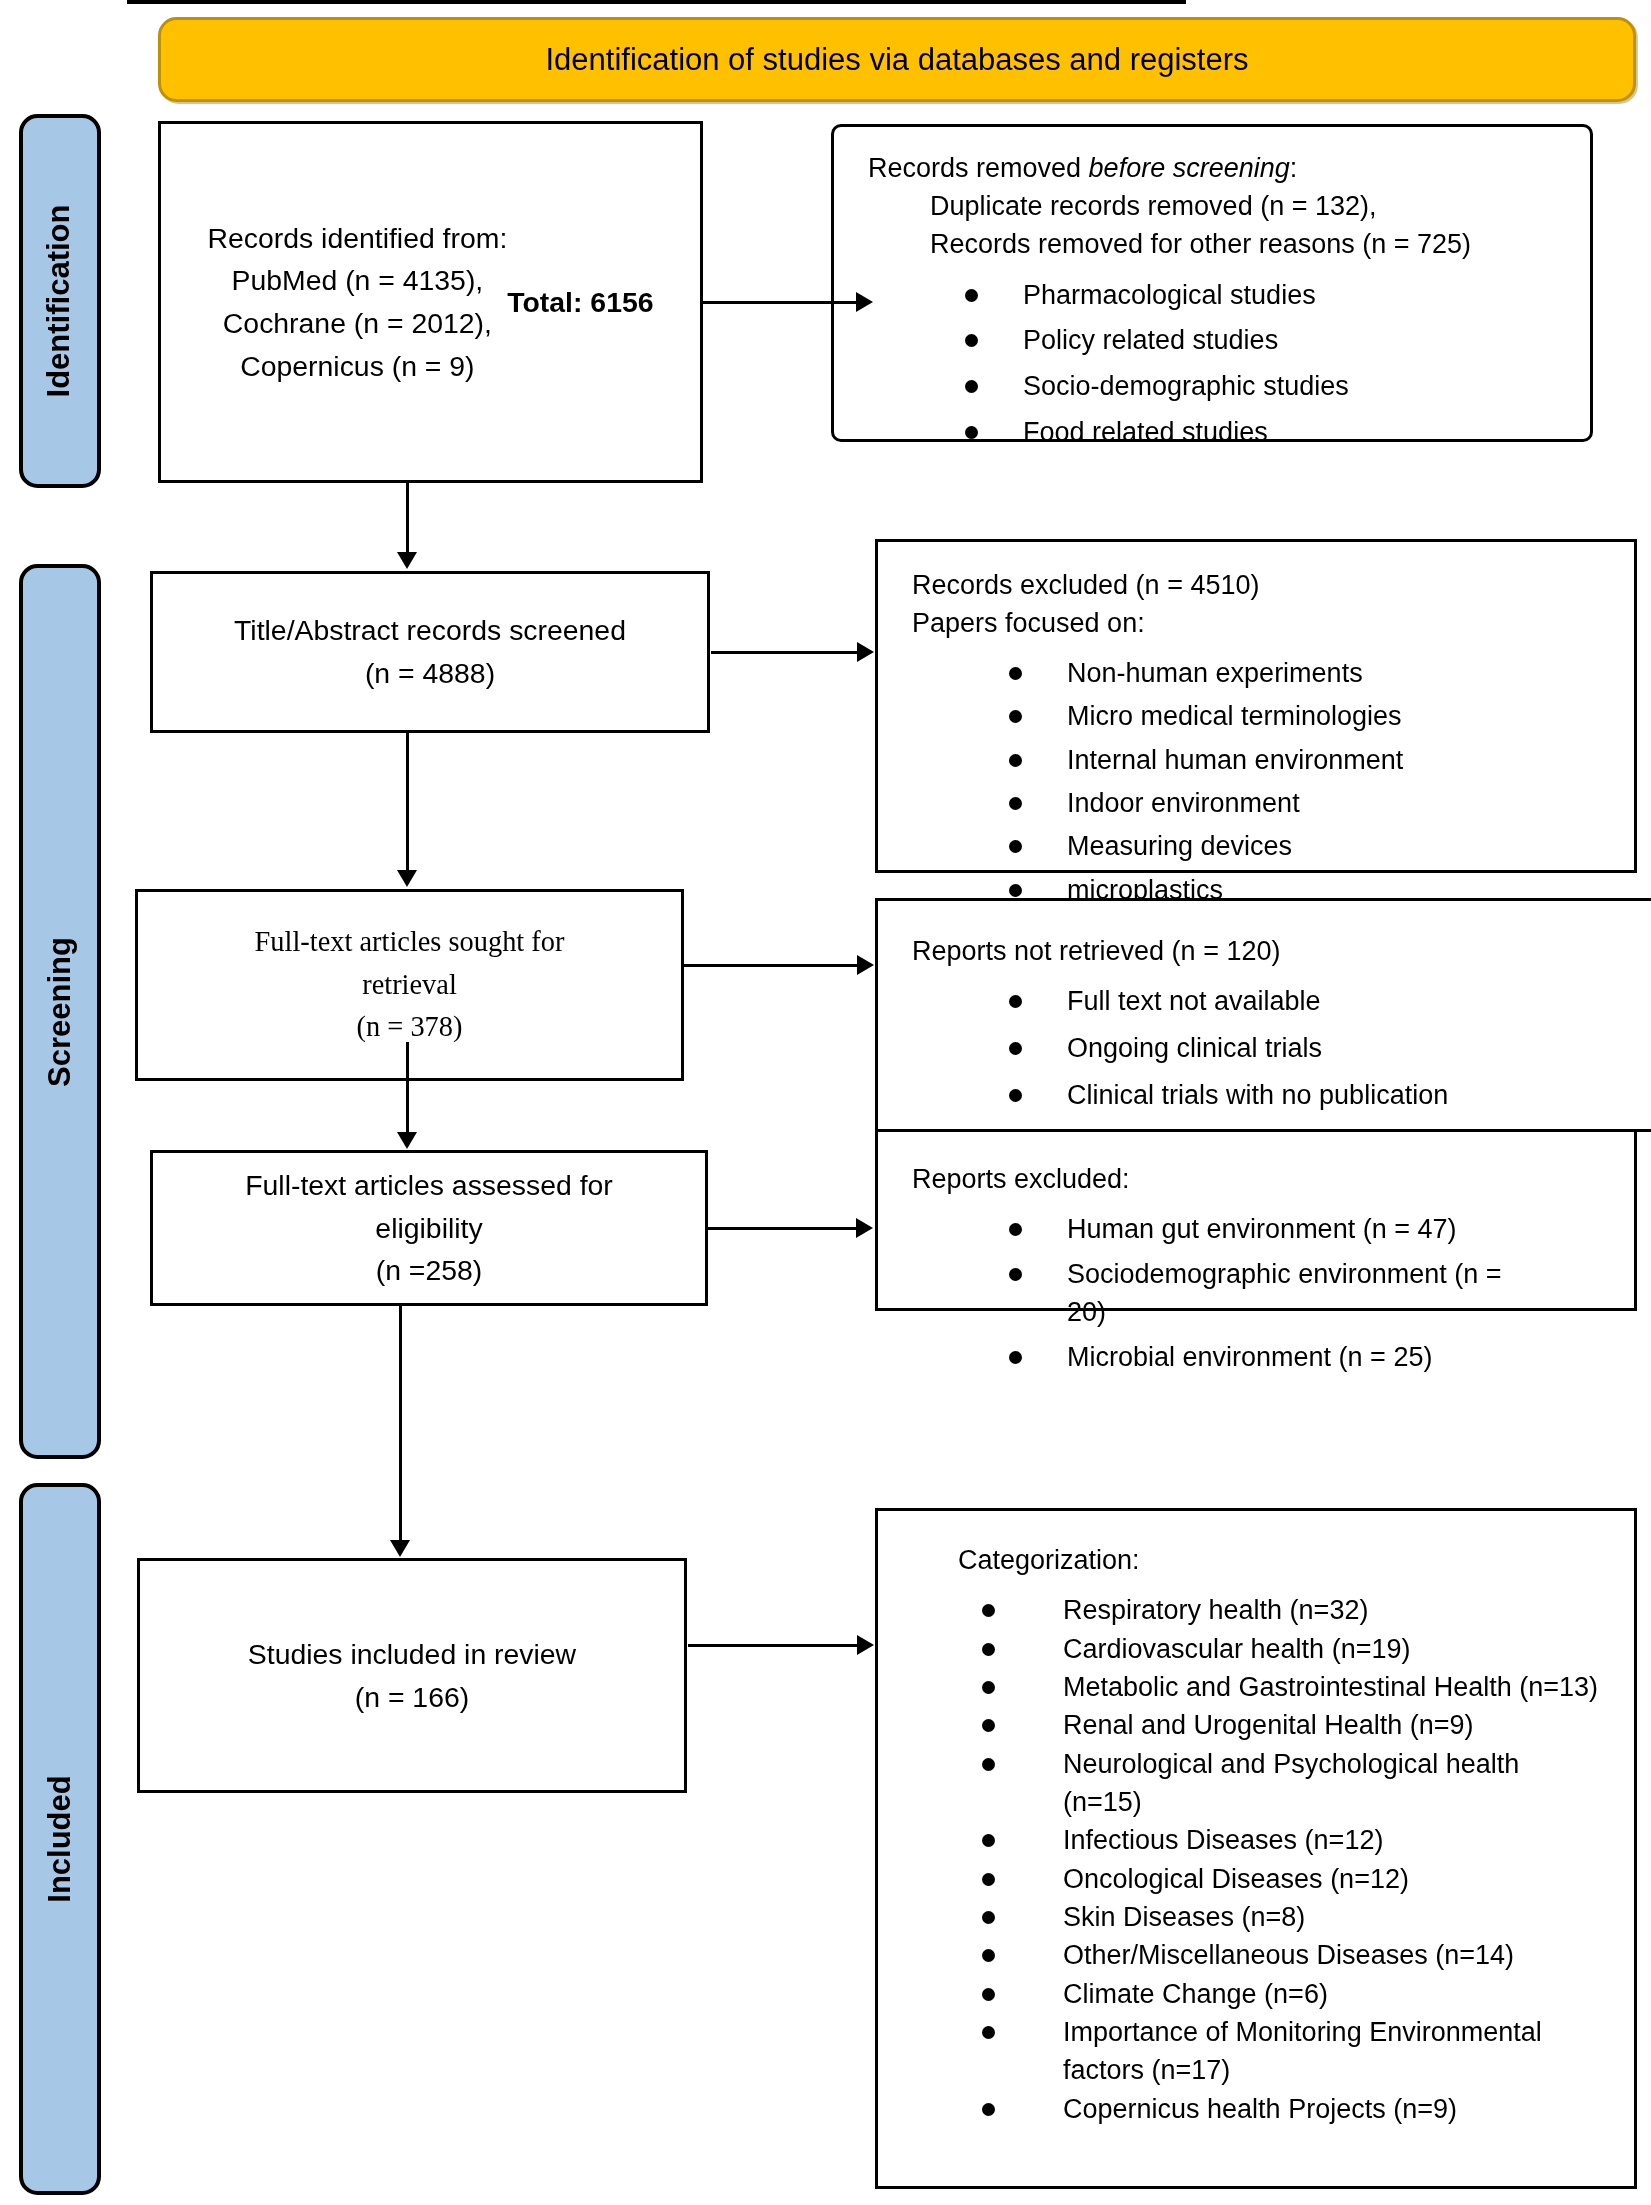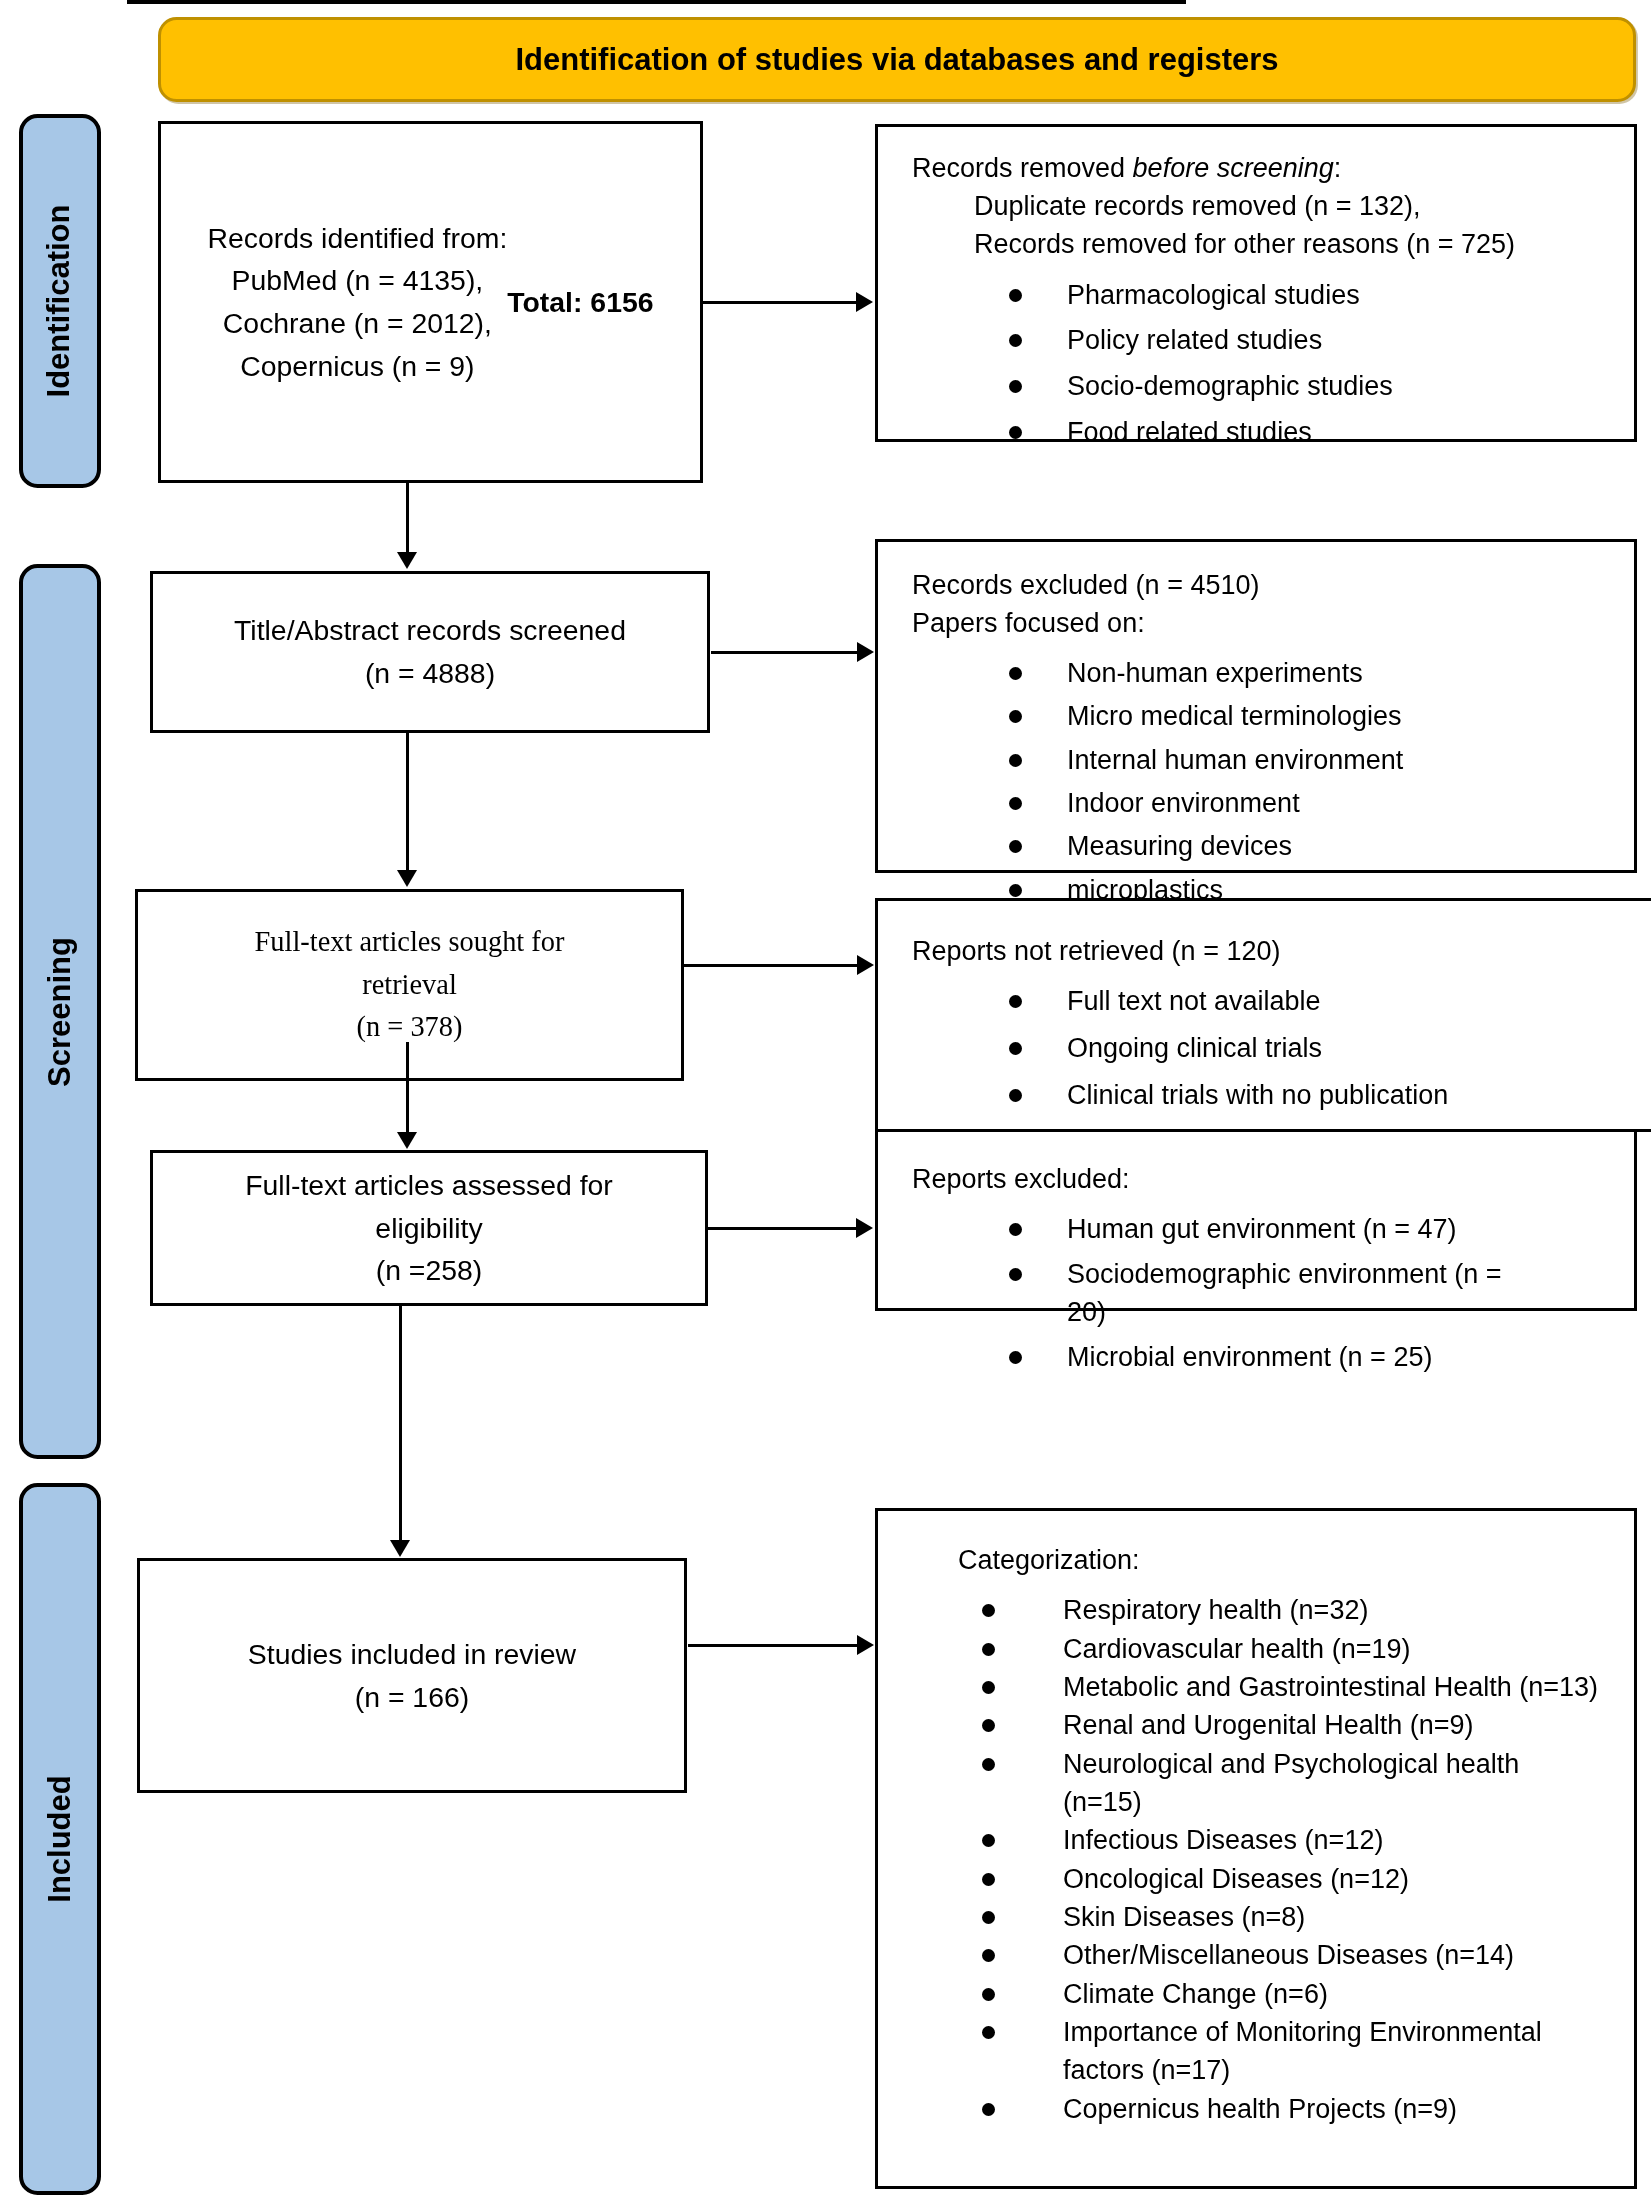--- a/index.html
+++ b/index.html
@@ -7,36 +7,36 @@
     --sidebar-fill:#A7C7E7; --line-color:#000000;
   }
   html,body{margin:0;padding:0;background:#ffffff;}
   .page{position:relative;width:1652px;height:2205px;background:#fff;
         font-family:"Liberation Sans","DejaVu Sans",sans-serif;color:#000;}
   .artifact{position:absolute;left:127px;top:0;width:1059px;height:4.3px;background:#000;}
   .banner{position:absolute;left:158px;top:17.3px;width:1478px;height:85px;
           background:var(--banner-fill);border:3.7px solid var(--banner-border);
           border-radius:18.6px;display:flex;align-items:center;justify-content:center;
           box-sizing:border-box;box-shadow:1.9px 1.9px 0 rgba(120,90,0,.35);}
-  .banner span{font-weight:bold;font-size:31px;}
+  .banner span{font-weight:normal;font-size:31px;}
   .sidebar{position:absolute;left:18.6px;width:82px;background:var(--sidebar-fill);
            border:4.3px solid #000;border-radius:18.6px;display:flex;align-items:center;
            justify-content:center;box-sizing:border-box;}
   .sidebar span{transform:rotate(-90deg);white-space:nowrap;font-weight:bold;font-size:31px;}
   .sb-identification{top:114px;height:374px;}
   .sb-screening{top:564px;height:895px;}
   .sb-included{top:1483px;height:712px;}
   .box{position:absolute;background:#fff;border:3.7px solid #000;box-sizing:border-box;}
   .cbox{display:flex;flex-direction:row;align-items:center;justify-content:center;
         text-align:center;font-size:28.4px;line-height:1.5;}
   .cbox .cline{min-height:1.5em;}
   .bold{font-weight:bold;}
   .tbox{font-size:27px;line-height:1.42;}
   .b-records-identified{left:158px;top:121px;width:545px;height:362px;}
-  .b-records-removed{left:875px;top:124px;width:762px;height:318px;padding:21.6px 43px 6.2px 34px;}
+  .b-records-removed{left:831px;top:124px;width:762px;height:318px;padding:21.6px 43px 6.2px 34px;border-radius:10px;}
   .b-title-abstract{left:150px;top:571px;width:560px;height:162px;}
   .b-records-excluded{left:875px;top:539px;width:762px;height:334px;padding:23.5px 18.6px 6.2px 34px;}
   .b-fulltext-sought{left:135px;top:889px;width:549px;height:192px;font-family:Liberation Serif, serif;}
   .b-reports-not-retrieved{left:875px;top:898px;width:906px;height:234px;padding:31px 18.6px 6.2px 34px;}
   .b-fulltext-assessed{left:150px;top:1150px;width:558px;height:156px;}
   .b-reports-excluded{left:875px;top:1129px;width:762px;height:182px;padding:28px 74px 12px 34px;}
   .b-studies-included{left:137px;top:1558px;width:550px;height:235px;}
   .b-categorization{left:875px;top:1508px;width:762px;height:681px;padding:30px 18.6px 6.2px 80px;}
   .subline{margin-left:62px;}
   .blist{margin:12px;}

